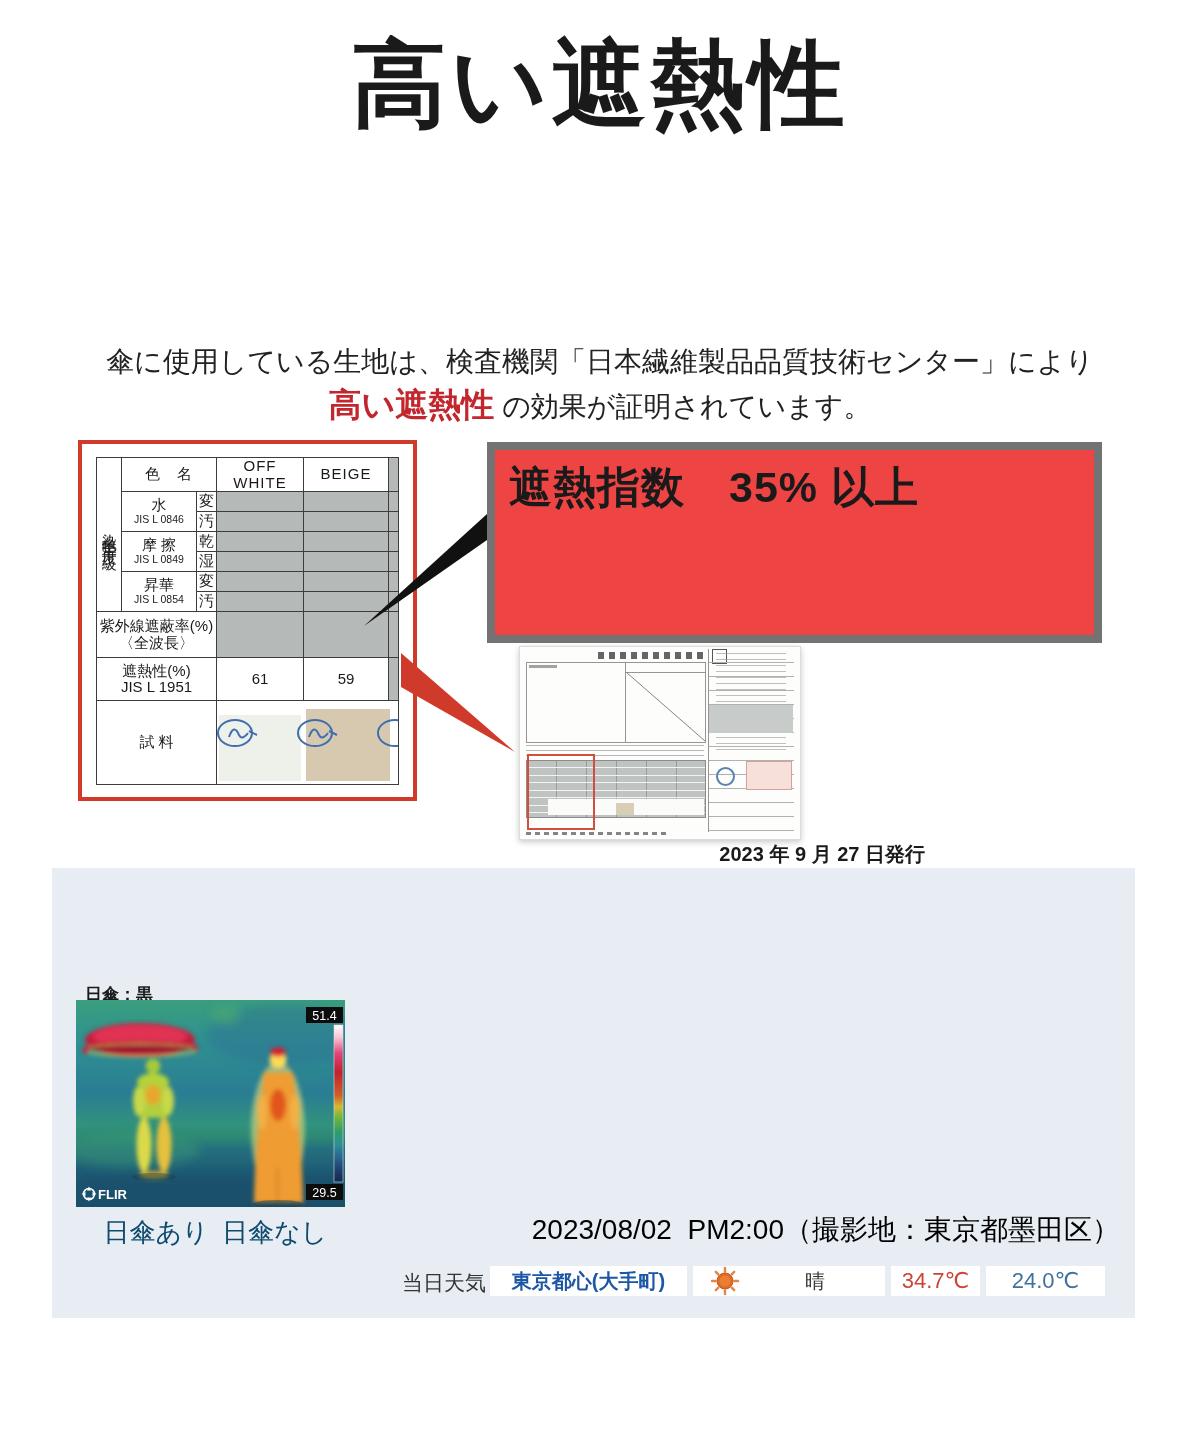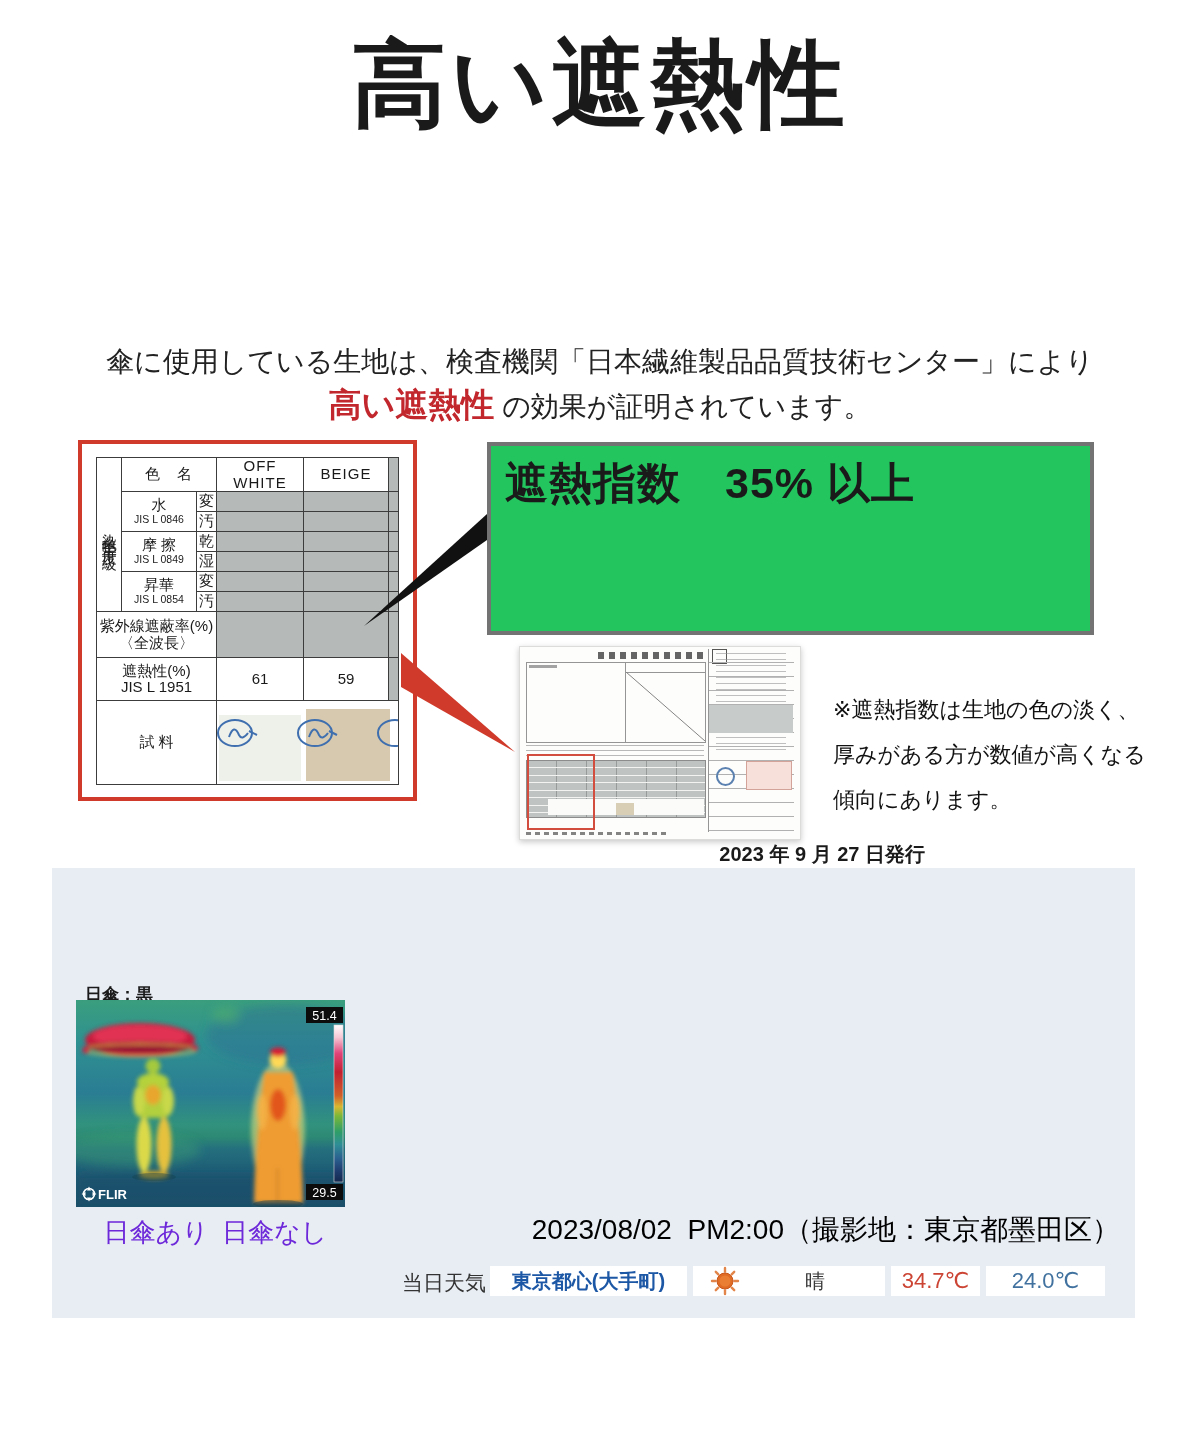--- a/index.html
+++ b/index.html
@@ -27,21 +27,21 @@
   td.gray{background:#b5bab9;}
   td.head{font-size:14px;letter-spacing:1px;}
   td.val{font-size:19px;}
   .twoline{font-size:15px;}
   .sampleArea{position:relative;height:83px;}
   .swatch-ow{position:absolute;left:2px;top:14px;width:82px;height:66px;background:#eef0ea;}
   .swatch-be{position:absolute;left:89px;top:8px;width:84px;height:72px;background:#d6c9b0;}
   .stamp{position:absolute;top:8px;}
 
   
-  .jupabox{left:487px;top:407px;width:599px;height:185px;border:4px solid #737373;background:#22c55e;}
+  .jupabox{left:487px;top:407px;width:599px;height:185px;border:8px solid #737373;background:#ef4444;}
   .jupah{margin:9px 0 4px 14px;font-size:43px;font-weight:600;letter-spacing:1px;}
   .jupab{margin:2px 0 0 18px;font-size:21px;line-height:40px;color:#111;}
 
   
   .cert{left:519px;top:611px;width:280px;height:192px;background:#fdfdfc;border:1px solid #dcdcda;
         box-shadow:0 2px 6px rgba(0,0,0,.22);}
   .certin{position:absolute;inset:0;filter:blur(.5px);opacity:.9;}
   .certin div{position:absolute;}
   .c-title{left:78px;top:5px;width:108px;height:7px;
            background:repeating-linear-gradient(90deg,#555 0 6px,transparent 6px 11px);}
@@ -69,21 +69,21 @@
             background:repeating-linear-gradient(90deg,#777 0 5px,transparent 5px 9px);}
   .issue{left:655px;top:806px;width:270px;text-align:right;font-size:20px;font-weight:600;}
 
   .note{left:833px;top:652px;width:330px;font-size:22px;line-height:45px;color:#111;}
 
   
   .panel{left:52px;top:833px;width:1083px;height:450px;background:#e8edf4;}
   .thermoh{left:85px;top:866px;width:800px;font-size:31px;font-weight:700;color:#111;}
   .imglabel{left:85px;top:948px;font-size:17px;font-weight:700;}
   .thermal{left:76px;top:965px;width:269px;height:207px;}
-  .cap{top:1180px;font-size:26px;color:#6d28d9;}
+  .cap{top:1180px;font-size:26px;color:#0c4a6e;}
   .cap.l{left:96px;width:120px;text-align:center;}
   .cap.r{left:222px;width:120px;text-align:left;}
   .para{left:383px;top:947px;width:770px;font-size:24px;line-height:42.5px;color:#111;}
   .shoot{left:380px;top:1176px;width:740px;text-align:right;font-size:28px;color:#000000;}
 
   
   .wlabel{left:402px;top:1234px;font-size:21px;color:#333;}
   .wcell{top:1231px;height:30px;background:#fff;display:flex;align-items:center;justify-content:center;}
   .w-loc{left:490px;width:197px;font-size:20px;font-weight:700;color:#1c57a5;}
   .w-sun{left:693px;width:192px;justify-content:flex-start;}
@@ -224,23 +224,20 @@
       <div class="c-right"></div>
       <div class="c-rtext"></div>
       <div class="c-rgray"></div>
       <div class="c-rstamp"></div>
       <div class="c-pink"></div>
       <div class="c-bottom"></div>
     </div>
   </div>
   <div class="abs issue">2023 年 9 月 27 日発行</div>
 
-  <div class="abs note pre">※遮熱指数は生地の色の淡く、
-厚みがある方が数値が高くなる
-傾向にあります。</div>
 
   <div class="abs panel"></div>
   <div class="abs imglabel">日傘：黒</div>
 
   <svg class="abs thermal" viewBox="0 0 269 207">
     <defs>
       <linearGradient id="bgG" x1="0" y1="0" x2="0" y2="1">
         <stop offset="0" stop-color="#3a9e7d"></stop>
           <stop offset=".2" stop-color="#2f9191"></stop>
         <stop offset=".45" stop-color="#2a7d93"></stop>

